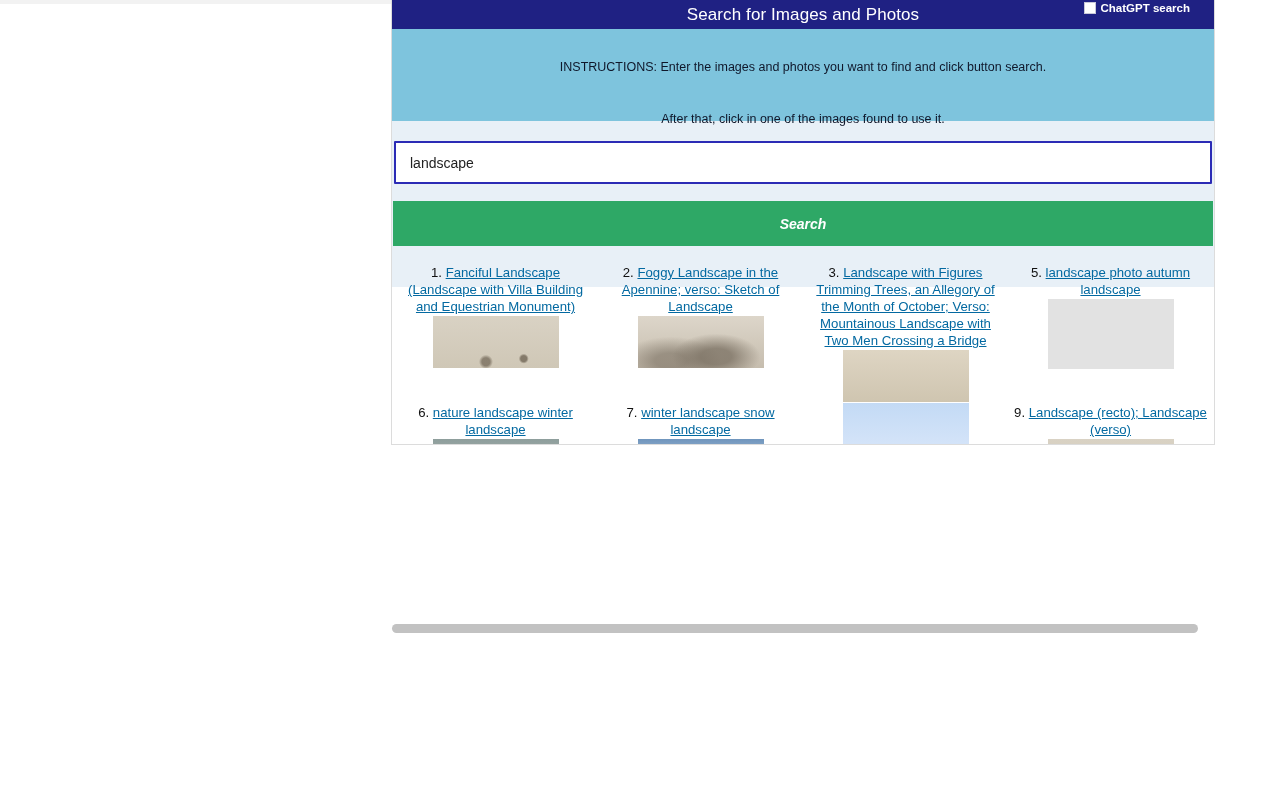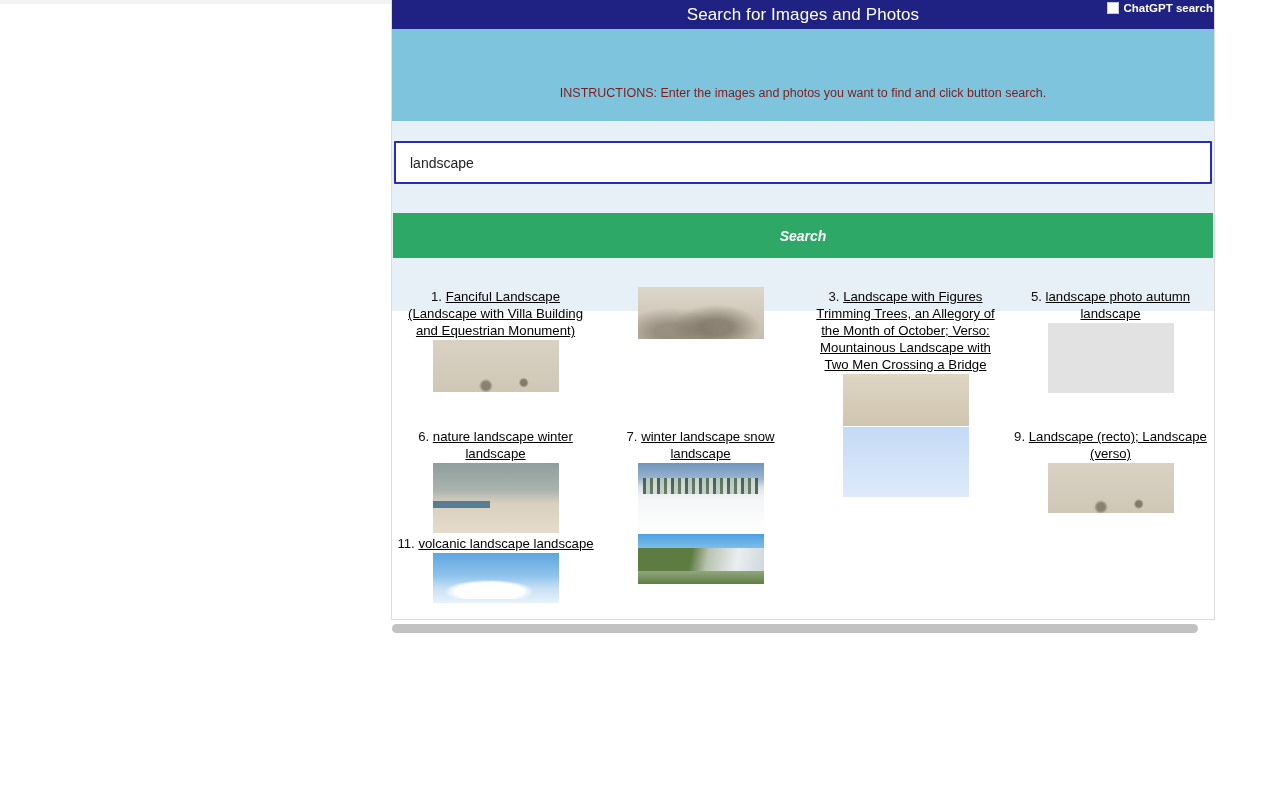--- a/index.html
+++ b/index.html
@@ -19,21 +19,21 @@
     width: 1280px; height: 800px;
     background: #ffffff;
   }
 
   
   .panel {
     position: absolute;
     left: 391px;
     top: 0px;
     width: 824px;
-    height: 620px;
+    height: 445px;
     background: #ffffff;
     border: 1px solid #dcdcdc;
     border-top: none;
     box-sizing: border-box;
     overflow: hidden;
   }
 
   
   .titlebar {
     position: relative;
@@ -43,21 +43,21 @@
     align-items: center;
     justify-content: center;
   }
   .titlebar-title {
     color: #ffffff;
     font-size: 17px;
     letter-spacing: 0.1px;
   }
   .chatgpt-toggle {
     position: absolute;
-    right: 1px;
+    right: 24px;
     top: 2px;
     display: flex;
     align-items: center;
     gap: 5px;
   }
   .chk {
     width: 12px;
     height: 12px;
     background: #ffffff;
     border: 1px solid #c8c8d8;
@@ -74,21 +74,21 @@
   .instructions {
     height: 92px;
     background: #7ec4dd;
     display: flex;
     flex-direction: column;
     align-items: center;
     justify-content: center;
     text-align: center;
   }
   .instructions span {
-    color: #7f1d1d;
+    color: #0f172a;
     font-size: 12.5px;
     line-height: 16px;
     display: block;
     margin-top: 36px;
   }
 
   
   .searchzone {
     background: #e8f0f7;
     padding: 20px 0 0 0;
@@ -106,21 +106,21 @@
     color: #222222;
     padding: 0 14px;
     outline: none;
     border-radius: 1px;
   }
   .search-gap { height: 17px; background: #e8f0f7; }
   .search-button {
     display: block;
     width: 820px;
     height: 45px;
-    margin: 12px auto;
+    margin: 0 auto;
     border: none;
     background: #2ea866;
     color: #ffffff;
     font-family: "Liberation Sans", sans-serif;
     font-size: 14px;
     font-style: italic;
     font-weight: bold;
     cursor: pointer;
   }
   .post-button-gap { height: 16px; background: #e8f0f7; }
@@ -152,21 +152,21 @@
     box-sizing: border-box;
   }
   .result-caption {
     font-size: 13.2px;
     line-height: 17px;
     color: #111111;
     padding-top: 2px;
   }
   .result-caption .idx { color: #111111; }
   .result-caption a {
-    color: #000000;
+    color: #0369a1;
     text-decoration: underline;
     cursor: pointer;
   }
   .thumb-wrap {
     display: flex;
     justify-content: center;
     align-items: flex-start;
     margin-top: 1px;
   }
   .thumb {
@@ -301,39 +301,41 @@
     <div class="titlebar">
       <div class="titlebar-title">Search for Images and Photos</div>
       <div class="chatgpt-toggle">
         <span class="chk"></span>
         <span class="chatgpt-label">ChatGPT search</span>
       </div>
     </div>
 
     <div class="instructions">
       <span>INSTRUCTIONS: Enter the images and photos you want to find and click button search.</span>
+      <span>After that, click in one of the images found to use it.</span>
     </div>
 
     <div class="searchzone">
       <input class="search-input" type="text" value="landscape" style="">
       <div class="search-gap"></div>
       <button class="search-button">Search</button>
       <div class="post-button-gap"></div>
     </div>
 
     <div class="results">
       <div class="results-band"></div>
       <div class="results-grid" id="results-grid">
           <div class="result-cell row-1">
             <div class="result-caption"><span class="idx">1. </span><a>Fanciful Landscape (Landscape with Villa Building and Equestrian Monument)</a></div>
             <div class="thumb-wrap">
               <div class="thumb th-sepia-a"></div>
             </div>
           </div>
           <div class="result-cell row-1">
+            <div class="result-caption"><span class="idx">2. </span><a>Foggy Landscape in the Apennine; verso: Sketch of Landscape</a></div>
             <div class="thumb-wrap">
               <div class="thumb th-sepia-b"></div>
             </div>
           </div>
           <div class="result-cell row-1">
             <div class="result-caption"><span class="idx">3. </span><a>Landscape with Figures Trimming Trees, an Allegory of the Month of October; Verso: Mountainous Landscape with Two Men Crossing a Bridge</a></div>
             <div class="thumb-wrap">
               <div class="thumb th-sepia-c"></div>
             </div>
           </div>

